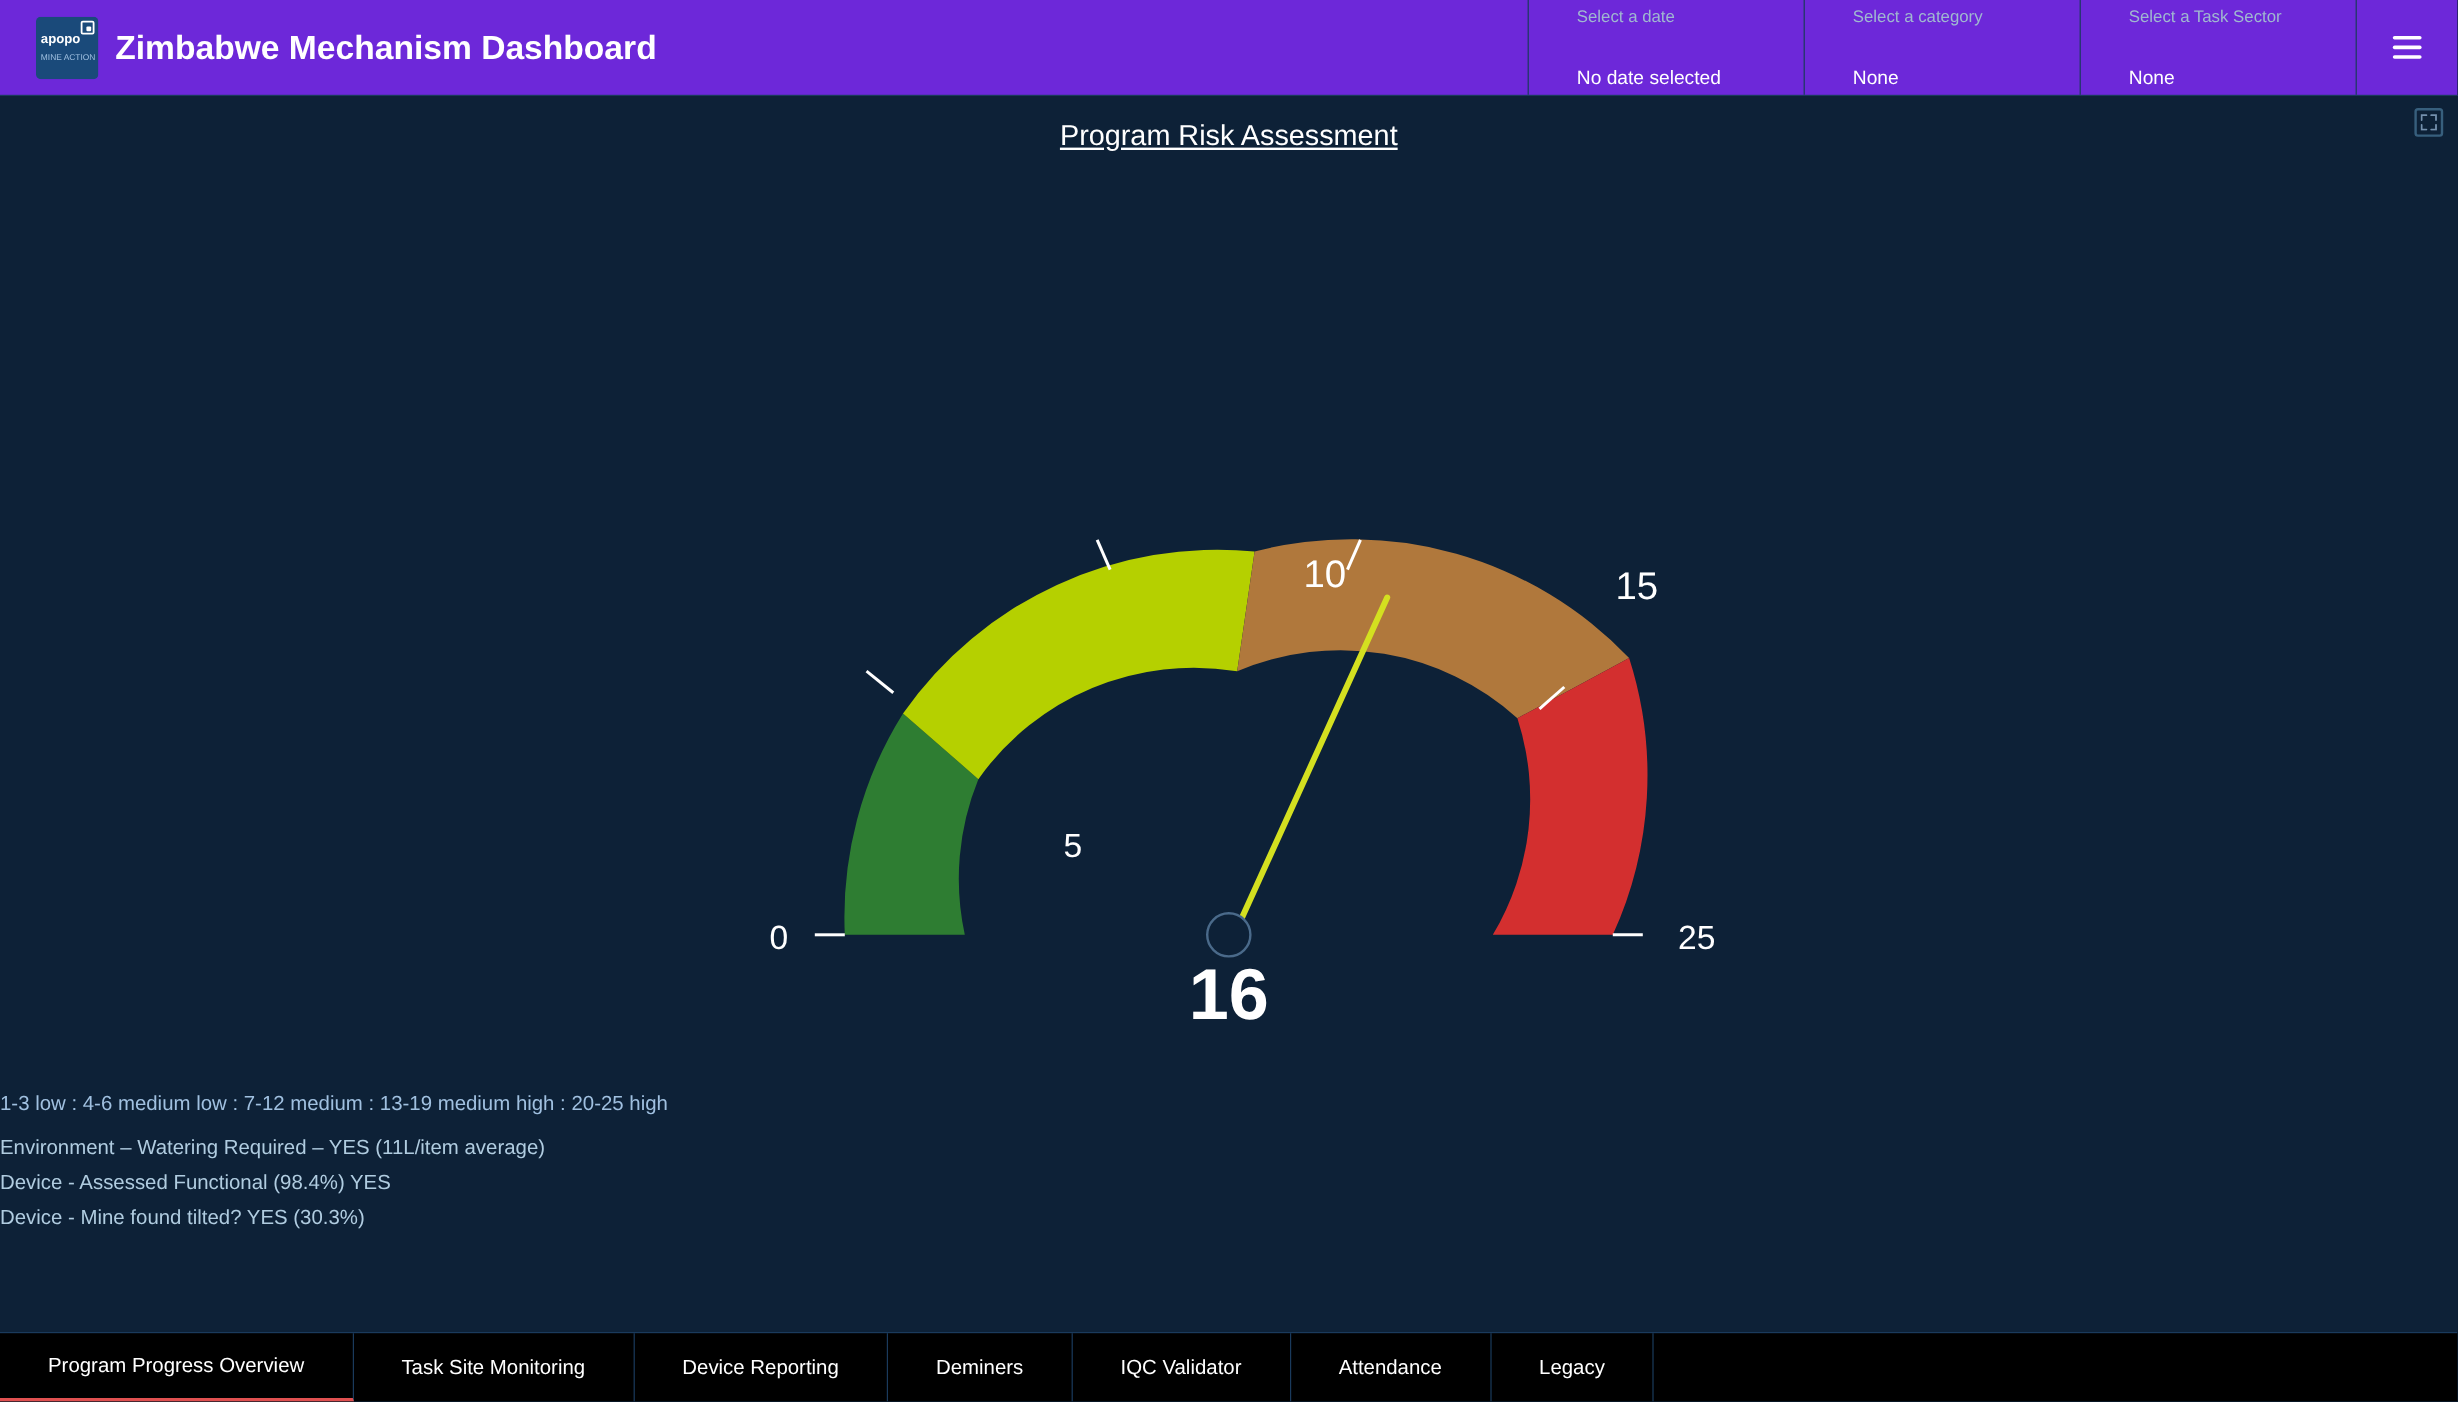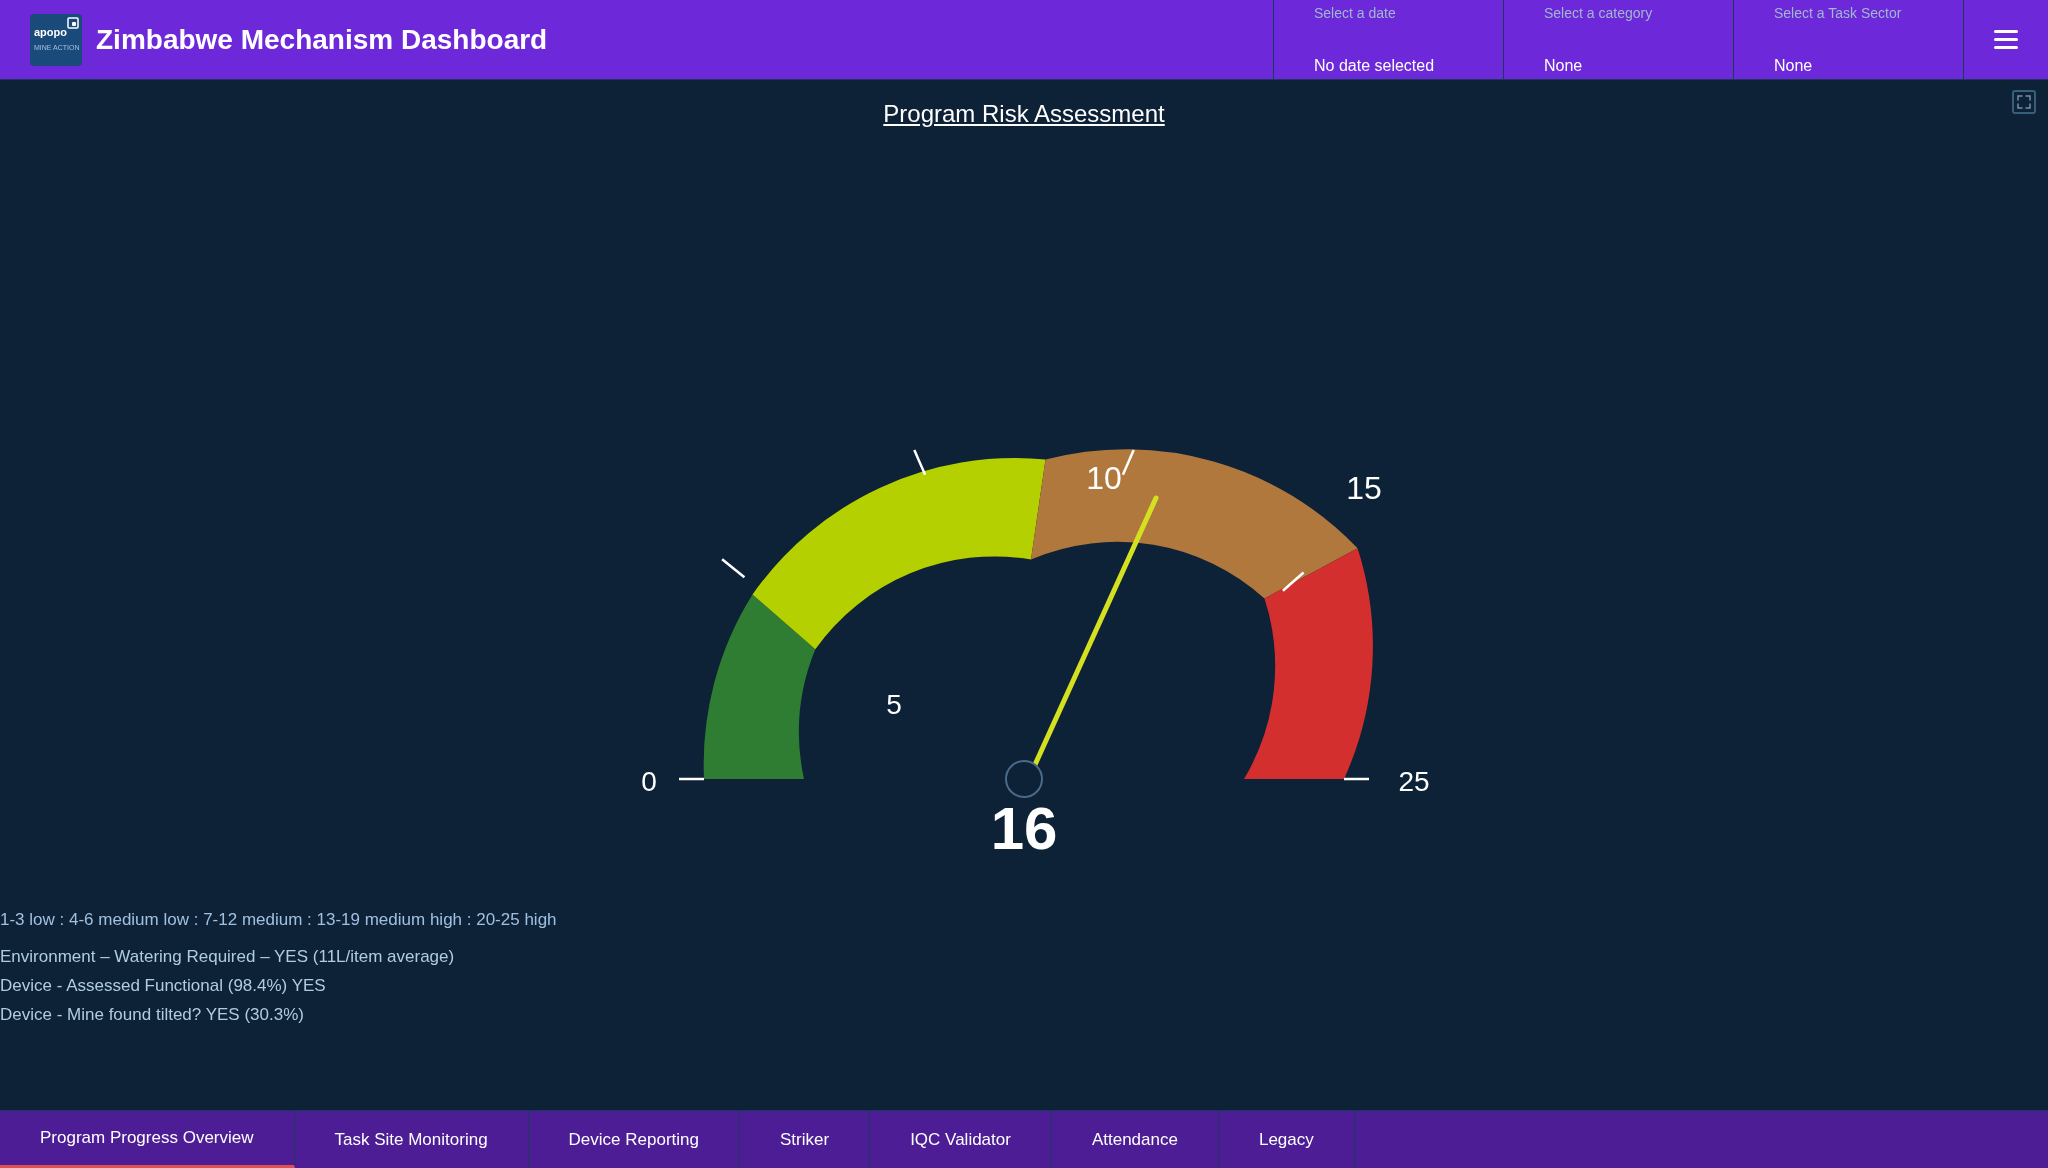--- a/index.html
+++ b/index.html
@@ -128,21 +128,21 @@
 
     .info-legend {
       font-size: 17px;
       color: #a0c0e0;
       margin-bottom: 8px;
     }
 
     
     .bottom-tabs {
       display: flex;
-      background: #4c1d95;
+      background: #000000;
       border-top: 1px solid #1a3a5c;
       height: 58px;
       flex-shrink: 0;
     }
     .tab {
       display: flex;
       align-items: center;
       justify-content: center;
       padding: 0 40px;
       font-size: 17px;
@@ -289,18 +289,18 @@
         <div style="font-size: 17px; color: rgb(176, 204, 224);">Device - Mine found tilted? YES (30.3%)</div>
       </div>
   </div>
 </div>
 
 <nav class="bottom-tabs">
   <div id="tabs-container" style="display: flex; width: 100%;">
       <div class="tab active">Program Progress Overview</div>
       <div class="tab">Task Site Monitoring</div>
       <div class="tab">Device Reporting</div>
-      <div class="tab">Striker</div>
+      <div class="tab">Deminers</div>
       <div class="tab">IQC Validator</div>
       <div class="tab">Attendance</div>
       <div class="tab">Legacy</div>
     </div>
 </nav>
 
 </body></html>

